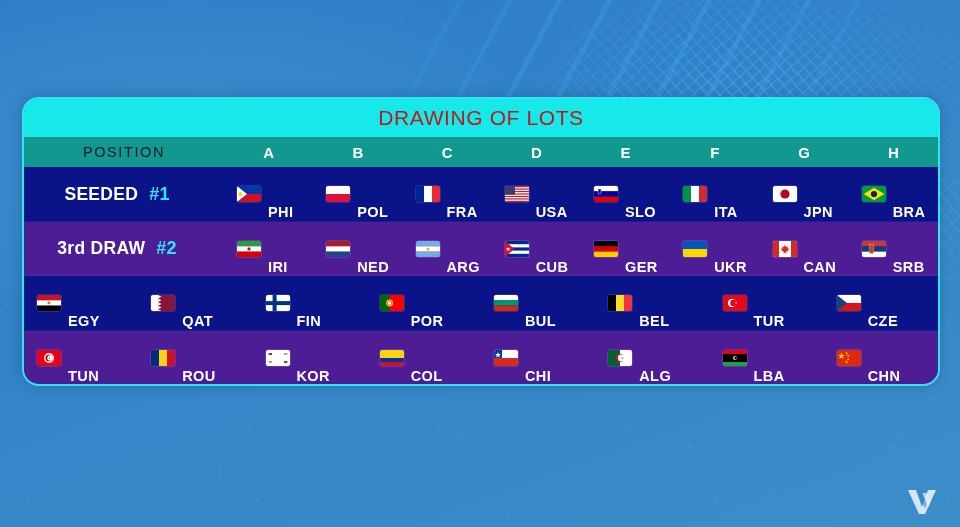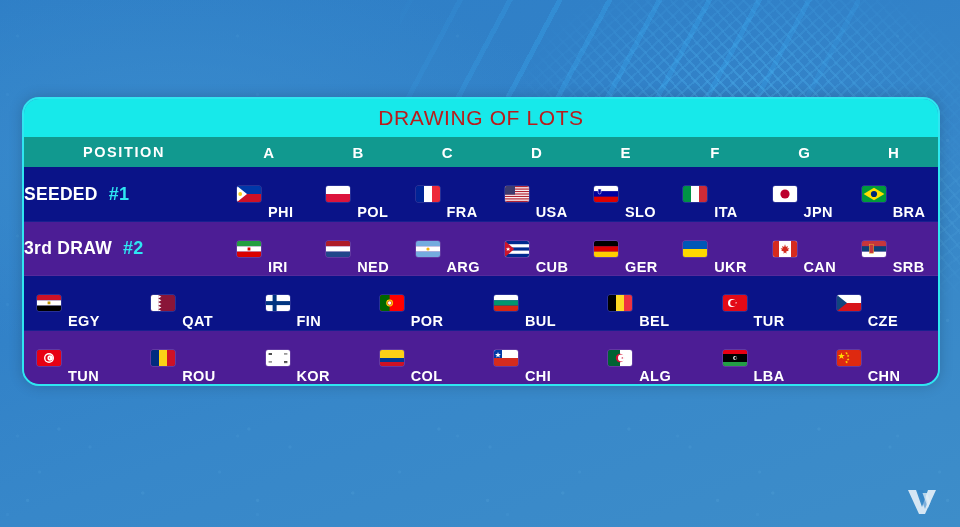--- a/index.html
+++ b/index.html
@@ -80,38 +80,38 @@
   }
   .title-bar .title{
     color:#b91c1c;font-size:21px;font-weight:normal;letter-spacing:.6px;text-align:right;
   }
 
   .head-row{
     height:30px;background:#11998f;
     display:flex;align-items:center;
   }
   .head-row .pos-label{
-    width:200px;text-align:center;color:#ffffff;
-    font-size:14.5px;font-weight:bold;letter-spacing:1.6px;
+    width:200px;text-align:center;color:#0f172a;
+    font-size:14.5px;font-weight:normal;letter-spacing:1.6px;
   }
   .head-row .col-letter{
     flex:1;text-align:center;color:#ffffff;
     font-size:15px;font-weight:bold;
   }
 
   .rows{height:219px;}
   .row{
     height:54.5px;display:flex;align-items:center;
     box-shadow:inset 0 -1px 0 rgba(255,255,255,.06);
   }
   .row.dark{background:#0a1388;}
   .row.light{background:#4c1d95;}
 
   .row-label{
-    width:200px;display:flex;align-items:center;justify-content:flex-start;
+    width:200px;display:flex;align-items:center;justify-content:center;
     padding-right:14px;box-sizing:border-box;gap:11px;
   }
   .row-label .lab{
     color:#ffffff;font-size:17.5px;font-weight:bold;letter-spacing:.3px;
     white-space:nowrap;
   }
   .row-label .num{
     color:#2ee6f2;font-size:18px;font-weight:bold;letter-spacing:.2px;
   }
 

